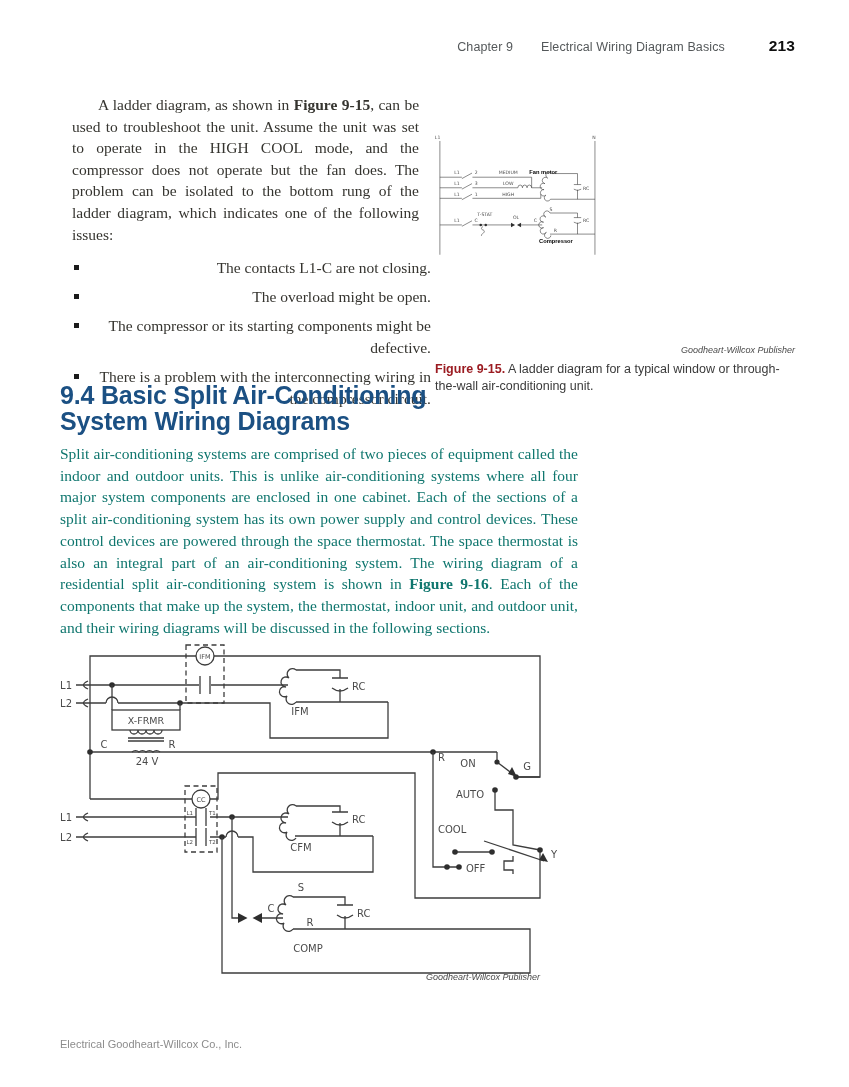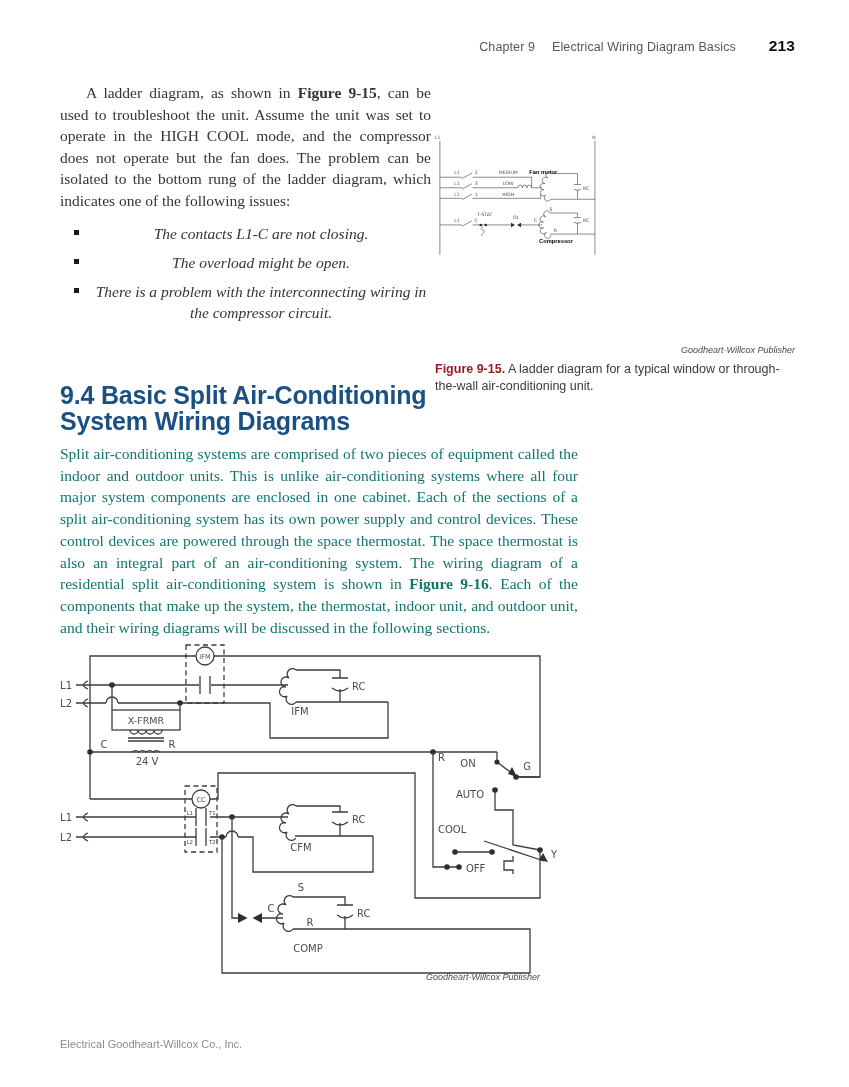--- a/index.html
+++ b/index.html
@@ -1,28 +1,28 @@
 <!DOCTYPE html>
 <html style="--heading-blue: #1b5083; --caption-red: #9b1b21;"><head>
 <meta charset="utf-8">
 <style>
   html,body{margin:0;padding:0;background:#e8e8e8;}
   .page{position:relative;width:849px;height:1087px;background:#ffffff;margin:0 auto;overflow:hidden;
         font-family:"Liberation Sans",sans-serif;}
   
-  .runhead{position:absolute;top:37px;right:54px;display:flex;align-items:baseline;gap:17px;
+  .runhead{position:absolute;top:37px;right:54px;display:flex;align-items:baseline;gap:28px;
            font-size:12.5px;color:#54585a;letter-spacing:.1px;}
   .runhead .pgnum{font-weight:bold;font-size:15.5px;color:#0f0f0f;margin-left:16px;}
   
   .intro{position:absolute;left:60px;top:82px;width:371px;font-family:"Liberation Serif",serif;
          font-size:15.5px;line-height:21.6px;color:#35342f;text-align:justify;}
-  .intro p{margin:0;text-indent:26px;}
+  .intro p{margin:12px;text-indent:26px;}
   .figref{font-weight:bold;}
   ul.issues{list-style:none;margin:11px 0 0 14px;padding:0;}
-  ul.issues li{position:relative;padding-left:17px;margin:0 0 7.5px;text-align:center;font-style:italic;}
+  ul.issues li{position:relative;padding-left:17px;margin:0 0 7.5px;text-align:right;}
   .sq{position:absolute;left:0;top:7.5px;width:5px;height:5px;background:#1b1b1b;}
   
   .heading{position:absolute;left:60px;top:382px;margin:0;font-size:25px;line-height:26px;
            font-weight:bold;color:var(--heading-blue,#1b5083);letter-spacing:-.2px;}
   .sec-para{position:absolute;left:60px;top:443px;width:518px;margin:0;font-family:"Liberation Serif",serif;
             font-size:15.5px;line-height:21.7px;color:#0f766e;text-align:justify;}
   
   .fig-svg{position:absolute;}
   .credit{position:absolute;font-size:9px;font-style:italic;color:#4a4a4a;text-align:right;}
   .caption{position:absolute;font-size:12.5px;line-height:16.5px;color:#3a3a3a;}
@@ -49,20 +49,21 @@
     <span>Chapter 9</span>
     <span>Electrical Wiring Diagram Basics</span>
     <span class="pgnum">213</span>
   </div>
 
   <div class="intro">
     <p><span>A ladder diagram, as shown in </span><span class="figref">Figure 9-15</span><span>, can be used to troubleshoot the unit. Assume the unit was set to operate in the HIGH COOL mode, and the compressor does not operate but the fan does. The problem can be isolated to the bottom rung of the ladder diagram, which indicates one of the following issues:</span></p>
     <ul class="issues">
       <li><span class="sq"></span><span>The contacts L1-C are not closing.</span></li>
       <li><span class="sq"></span><span>The overload might be open.</span></li>
+      <li><span class="sq"></span><span>The compressor or its starting components might be defective.</span></li>
       <li><span class="sq"></span><span>There is a problem with the interconnecting wiring in the compressor circuit.</span></li>
     </ul>
   </div>
 
   <h2 class="heading">
     <span>9.4 Basic Split Air-Conditioning</span><br>
     <span>System Wiring Diagrams</span>
   </h2>
 
   <p class="sec-para"><span>Split air-conditioning systems are comprised of two pieces of equipment called the indoor and outdoor units. This is unlike air-conditioning systems where all four major system components are enclosed in one cabinet. Each of the sections of a split air-conditioning system has its own power supply and control devices. These control devices are powered through the space thermostat. The space thermostat is also an integral part of an air-conditioning system. The wiring diagram of a residential split air-conditioning system is shown in </span><span class="figref">Figure 9-16</span><span>. Each of the components that make up the system, the thermostat, indoor unit, and outdoor unit, and their wiring diagrams will be discussed in the following sections.</span></p>

